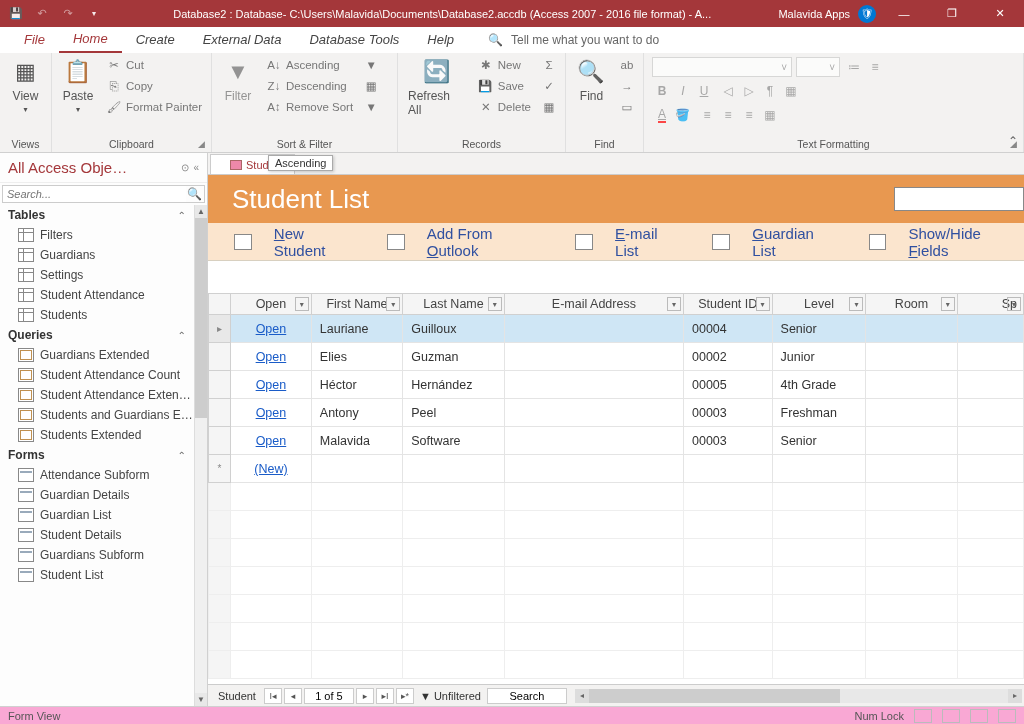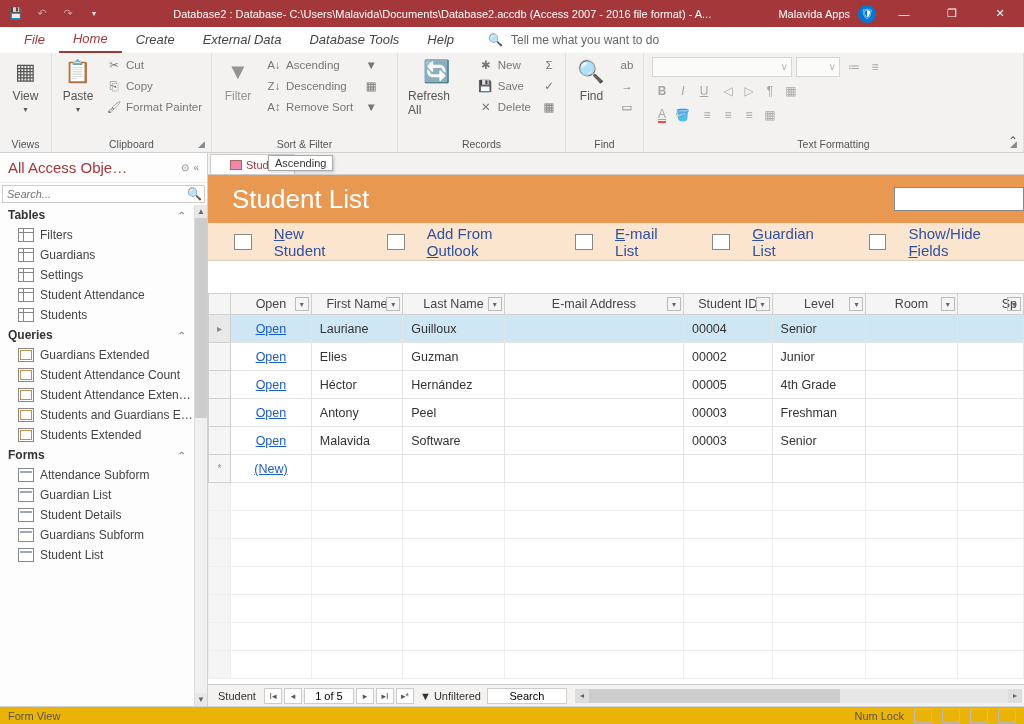--- a/index.html
+++ b/index.html
@@ -83,21 +83,21 @@
 .grid tbody tr:nth-child(n+7) td { border-color: #eee; }
 
 .recordnav { height: 22px; border-top: 1px solid #ccc; background: #f3f2f1; display: flex; align-items: center; padding-left: 4px; gap: 2px; font-size: 11px; }
 .recordnav .nbtn { width: 18px; height: 16px; border: 1px solid #ccc; background: #fff; display: flex; align-items: center; justify-content: center; font-size: 9px; color: #555; }
 .recordnav input { width: 50px; height: 16px; border: 1px solid #ccc; text-align: center; font-size: 11px; }
 .recordnav .hscroll { flex: 1; height: 14px; background: #e8e8e8; margin-left: 6px; margin-right: 2px; display: flex; }
 .recordnav .hscroll .hbtn { width: 14px; background: #ddd; display:flex;align-items:center;justify-content:center;font-size:8px;color:#666; }
 .recordnav .hscroll .htrack { flex:1; position:relative; }
 .recordnav .hscroll .hthumb { position:absolute; left:0; width:60%; top:0; bottom:0; background:#cdcdcd; }
 
-.statusbar { height: 18px; background: #eab308; border-top: 1px solid #d0d0d0; display: flex; align-items: center; padding: 0 8px; font-size: 11px; color: #555; }
+.statusbar { height: 18px; background: #f9a8d4; border-top: 1px solid #d0d0d0; display: flex; align-items: center; padding: 0 8px; font-size: 11px; color: #555; }
 .statusbar .right { margin-left: auto; display: flex; gap: 10px; align-items: center; }
 .vbtn { width: 18px; height: 14px; border: 1px solid #bbb; display:inline-block; }
 </style>
 </head>
 <body>
 
 <div class="titlebar">
   <div class="qat">
     <div class="qat-btn">💾</div>
     <div class="qat-btn" style="opacity:.5">↶</div>
@@ -374,20 +374,24 @@
             <span class="nico query"></span>
             <span>Students Extended</span>
           </div>
           <div class="nav-group">
             <span>Forms</span>
             <span class="ch">⌃</span>
           </div>
           <div class="nav-item">
             <span class="nico form"></span>
             <span>Attendance Subform</span>
+          </div>
+          <div class="nav-item">
+            <span class="nico form"></span>
+            <span>Guardian Details</span>
           </div>
           <div class="nav-item">
             <span class="nico form"></span>
             <span>Guardian List</span>
           </div>
           <div class="nav-item">
             <span class="nico form"></span>
             <span>Student Details</span>
           </div>
           <div class="nav-item">

